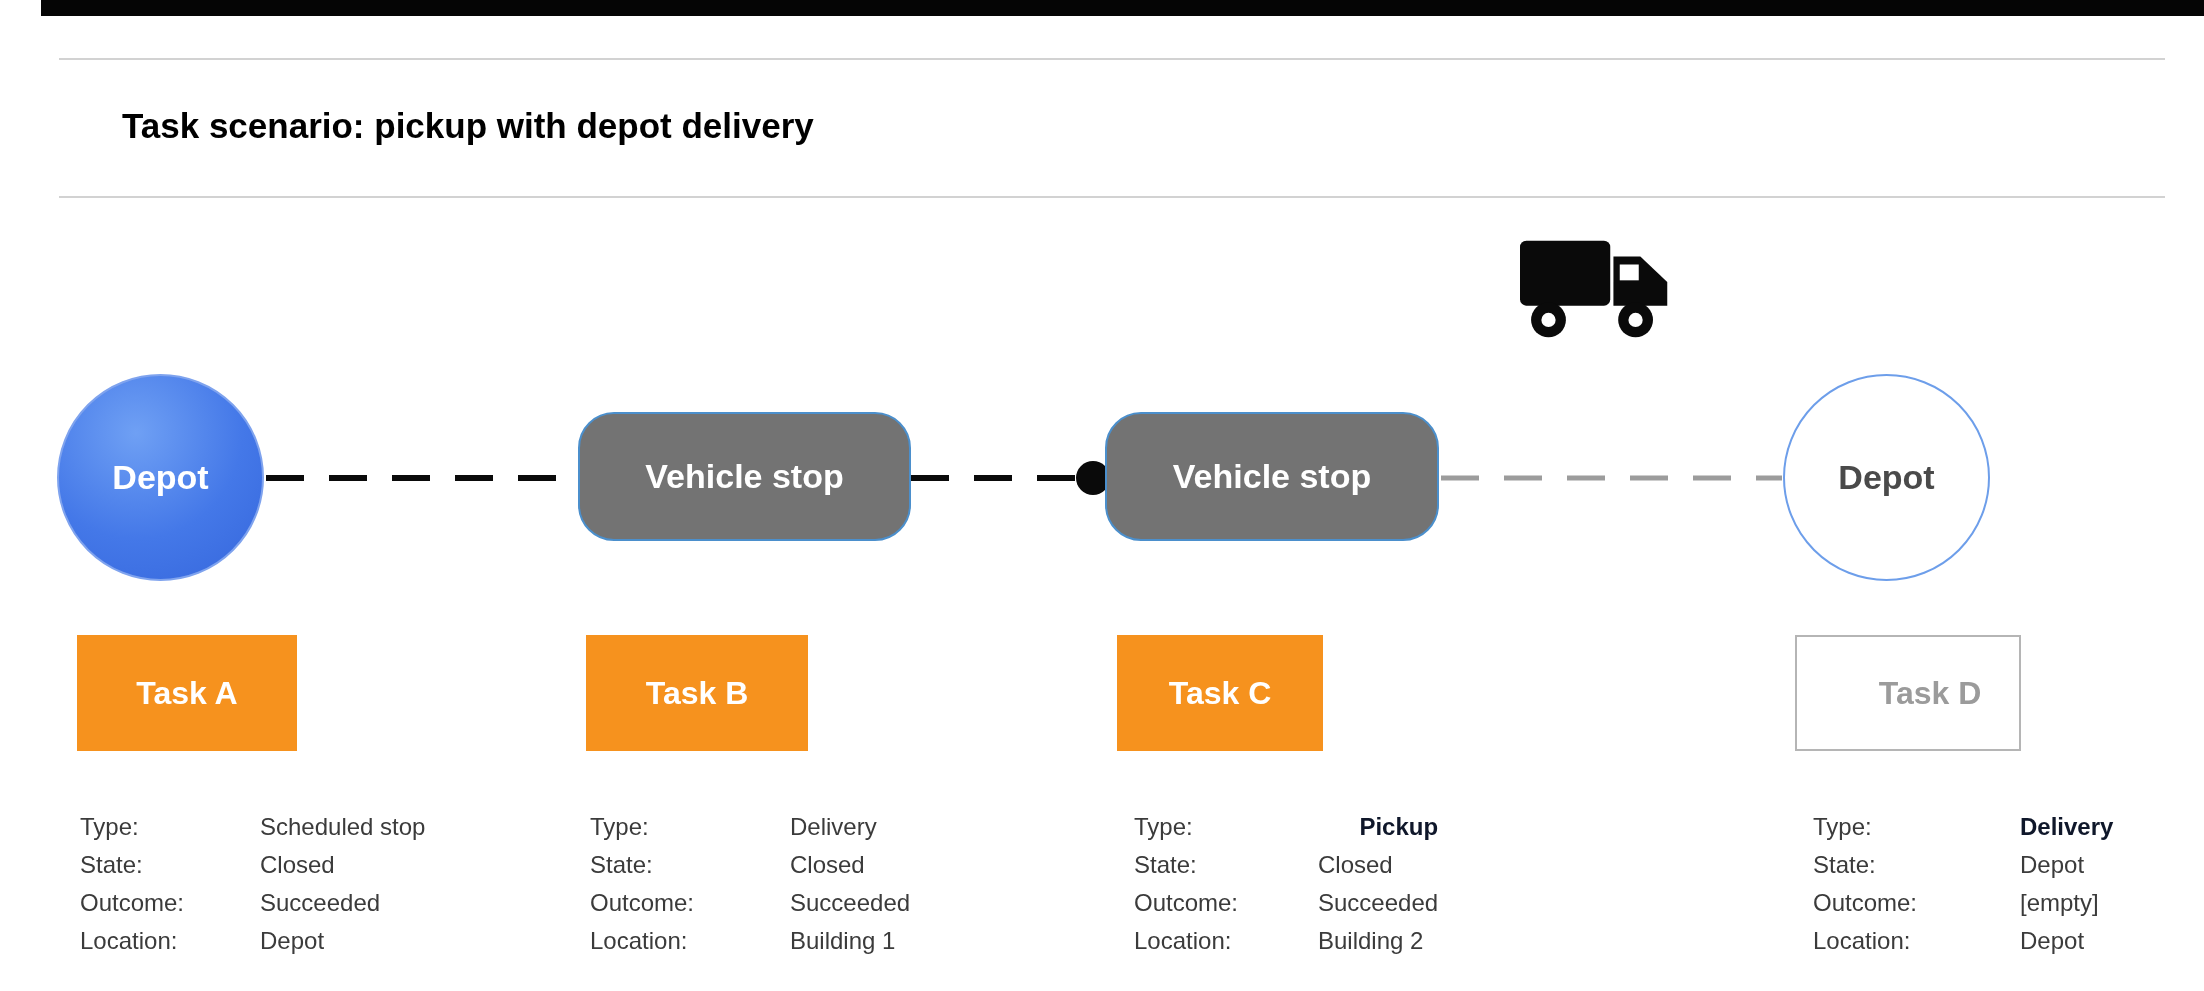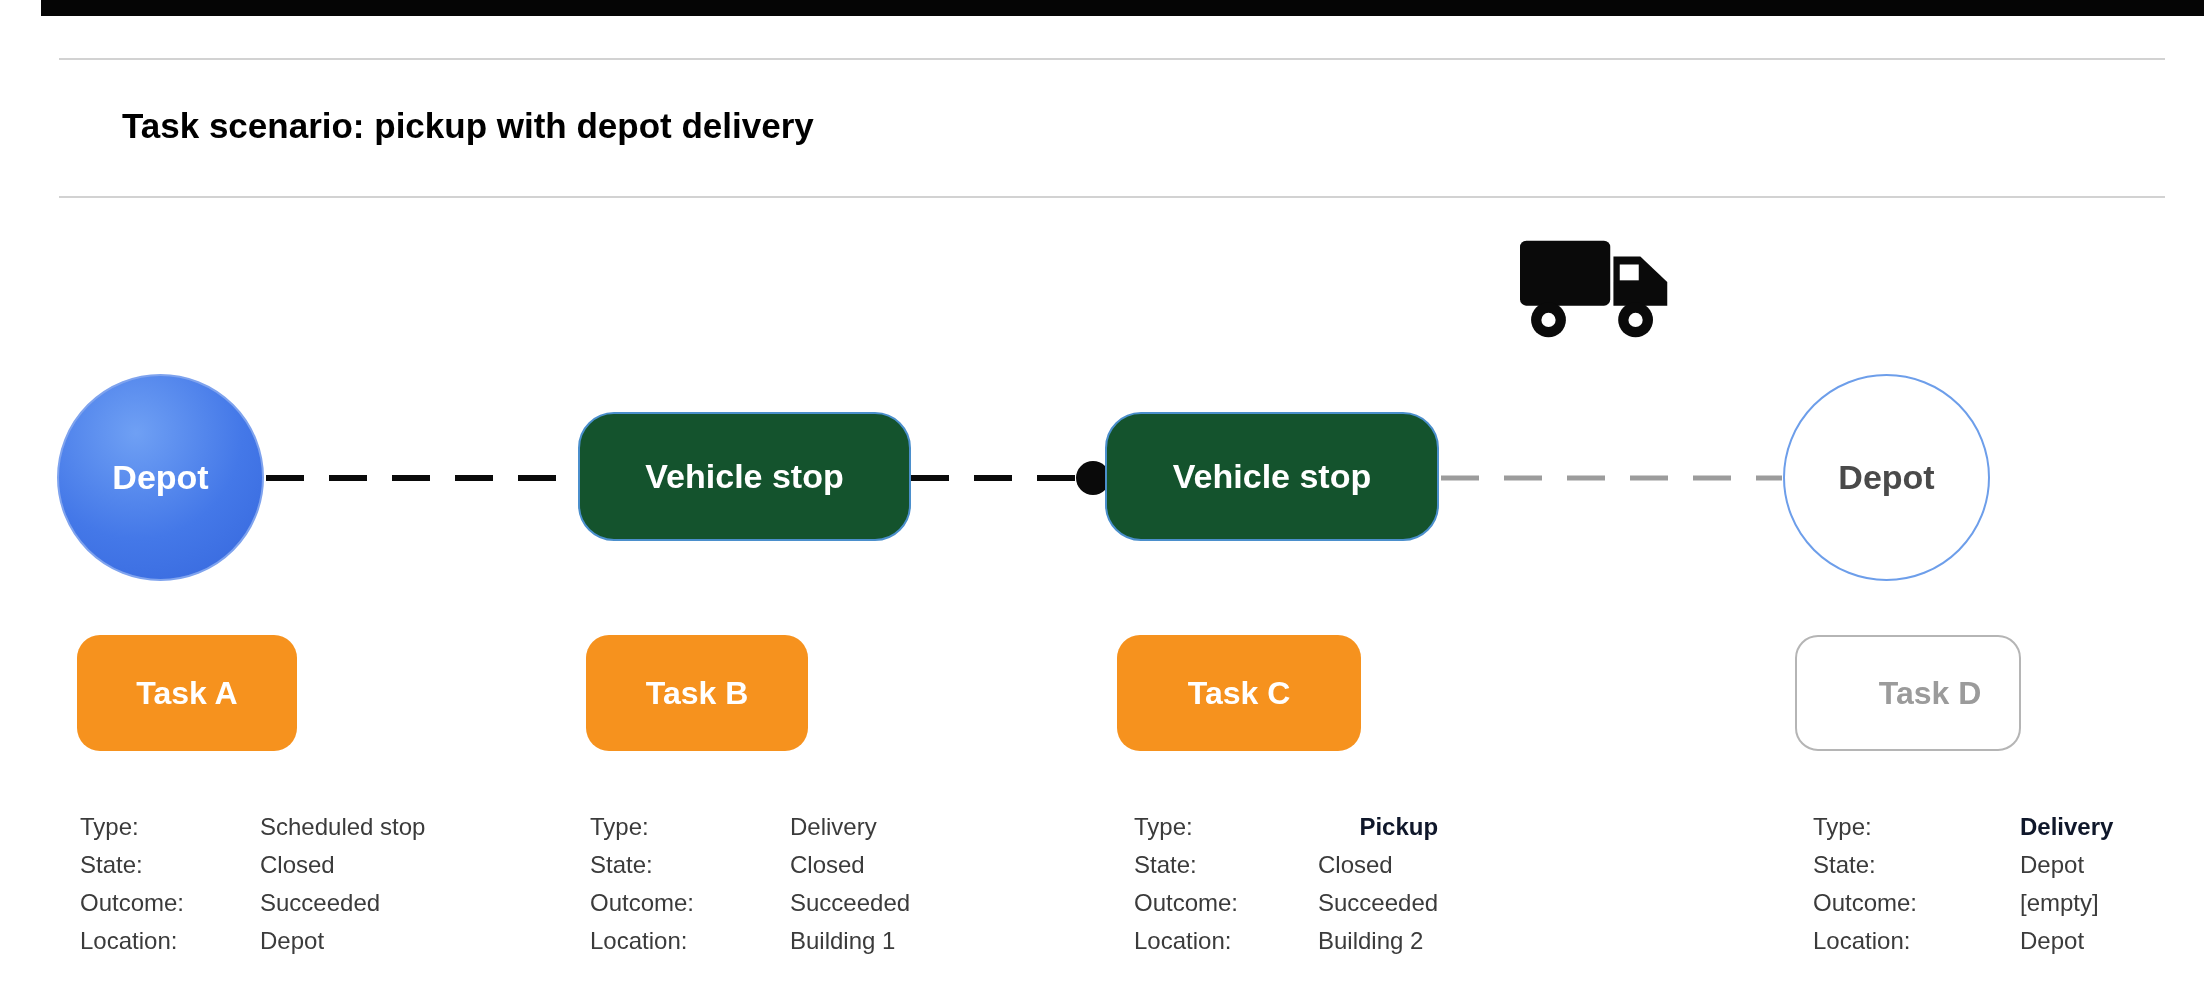--- a/index.html
+++ b/index.html
@@ -25,39 +25,39 @@
     font-weight: bold; font-size: 34px; text-align: center;
   }
   .depot-start {
     left: 57px; top: 374px; width: 207px; height: 207px; border-radius: 50%;
     color: #ffffff;
     background: radial-gradient(circle at 38% 28%, #6FA0F4 0%, #4478E8 55%, #3566DC 100%);
     border: 2px solid #7FA3EE;
   }
   .vstop {
     top: 412px; height: 129px;
-    background: #14532d; border: 2px solid #4B8FCC; border-radius: 36px;
+    background: #737373; border: 2px solid #4B8FCC; border-radius: 36px;
     color: #ffffff;
   }
   .vs1 { left: 578px; width: 333px; }
   .vs2 { left: 1105px; width: 334px; }
   .depot-end {
     left: 1783px; top: 374px; width: 207px; height: 207px; border-radius: 50%;
     background: #ffffff; border: 2px solid #6D9EEA; color: #4a4a4a;
   }
 
   .task {
     top: 635px; height: 116px;
     display: flex; align-items: center; justify-content: center;
     font-size: 32px; font-weight: bold;
-    background: #F6921E; color: #ffffff; border-radius: 23px;
+    background: #F6921E; color: #ffffff;
   }
   .task-a { left: 77px;  width: 220px; }
   .task-b { left: 586px; width: 222px; }
-  .task-c { left: 1117px; width: 244px; }
+  .task-c { left: 1117px; width: 206px; }
   .task-d { left: 1795px; width: 226px; background: #ffffff; border: 2px solid #B5B5B5; color: #9B9B9B; padding-left: 44px; }
 
   .details {
     top: 808px;
     display: grid;
     grid-template-columns: var(--lw, 180px) auto;
     font-size: 24px; line-height: 38px;
     color: #3b3b3b; white-space: nowrap;
   }
   .dvalue.bold { font-weight: bold; color: #0f172a; text-align: right; }

